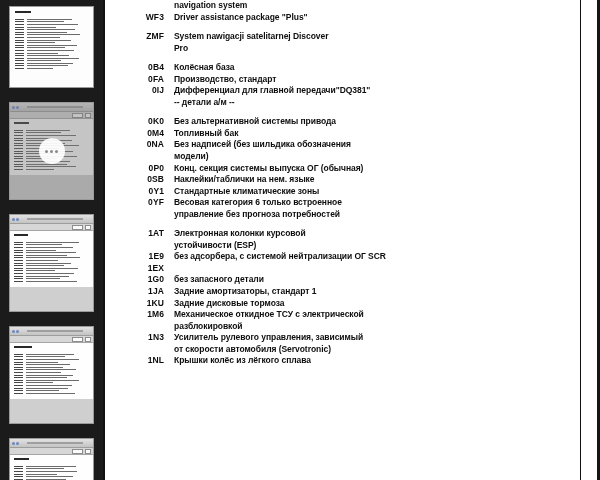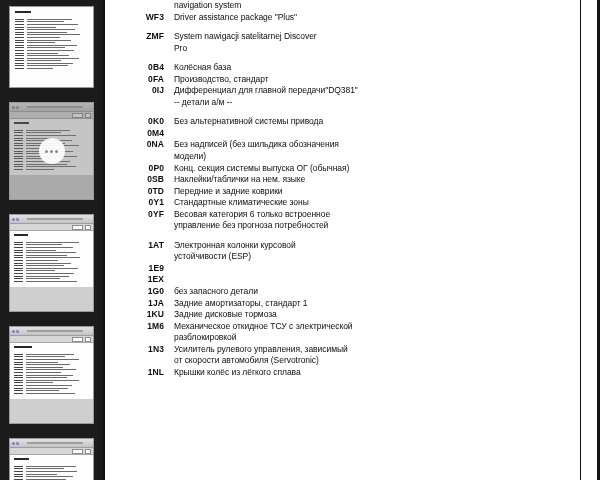--- a/index.html
+++ b/index.html
@@ -207,21 +207,21 @@
     font-size: 8.5px;
     font-weight: bold;
     color: #0d0d0d;
     line-height: 11.55px;
     letter-spacing: .1px;
     white-space: nowrap;
   }
   .entry .desc {
     flex: 1;
     font-size: 8.5px;
-    font-weight: normal;
+    font-weight: bold;
     color: #0d0d0d;
     line-height: 11.55px;
     letter-spacing: -.05px;
     white-space: pre-line;
   }
   .entry.spacer {
     height: 8px;
   }
 </style>
 </head>
@@ -653,55 +653,53 @@
             <div class="desc">Дифференциал для главной передачи"DQ381"
 -- детали а/м --</div>
           </div>
           <div class="entry spacer"></div>
           <div class="entry">
             <div class="code">0K0</div>
             <div class="desc">Без альтернативной системы привода</div>
           </div>
           <div class="entry">
             <div class="code">0M4</div>
+            <div class="desc">Топливный бак</div>
           </div>
           <div class="entry">
             <div class="code">0NA</div>
             <div class="desc">Без надписей (без шильдика обозначения
 модели)</div>
           </div>
           <div class="entry">
             <div class="code">0P0</div>
             <div class="desc">Конц. секция системы выпуска ОГ (обычная)</div>
           </div>
           <div class="entry">
             <div class="code">0SB</div>
             <div class="desc">Наклейки/таблички на нем. языке</div>
           </div>
           <div class="entry">
-            <div class="code">0TD</div>
-            <div class="desc">Передние и задние коврики</div>
-          </div>
-          <div class="entry">
             <div class="code">0Y1</div>
             <div class="desc">Стандартные климатические зоны</div>
           </div>
           <div class="entry">
             <div class="code">0YF</div>
             <div class="desc">Весовая категория 6 только встроенное
 управление без прогноза потребностей</div>
           </div>
           <div class="entry spacer"></div>
           <div class="entry">
             <div class="code">1AT</div>
             <div class="desc">Электронная колонки курсовой
 устойчивости (ESP)</div>
           </div>
           <div class="entry">
             <div class="code">1E9</div>
+            <div class="desc">без адсорбера, с системой нейтрализации ОГ SCR</div>
           </div>
           <div class="entry">
             <div class="code">1EX</div>
           </div>
           <div class="entry">
             <div class="code">1G0</div>
             <div class="desc">без запасного детали</div>
           </div>
           <div class="entry">
             <div class="code">1JA</div>

